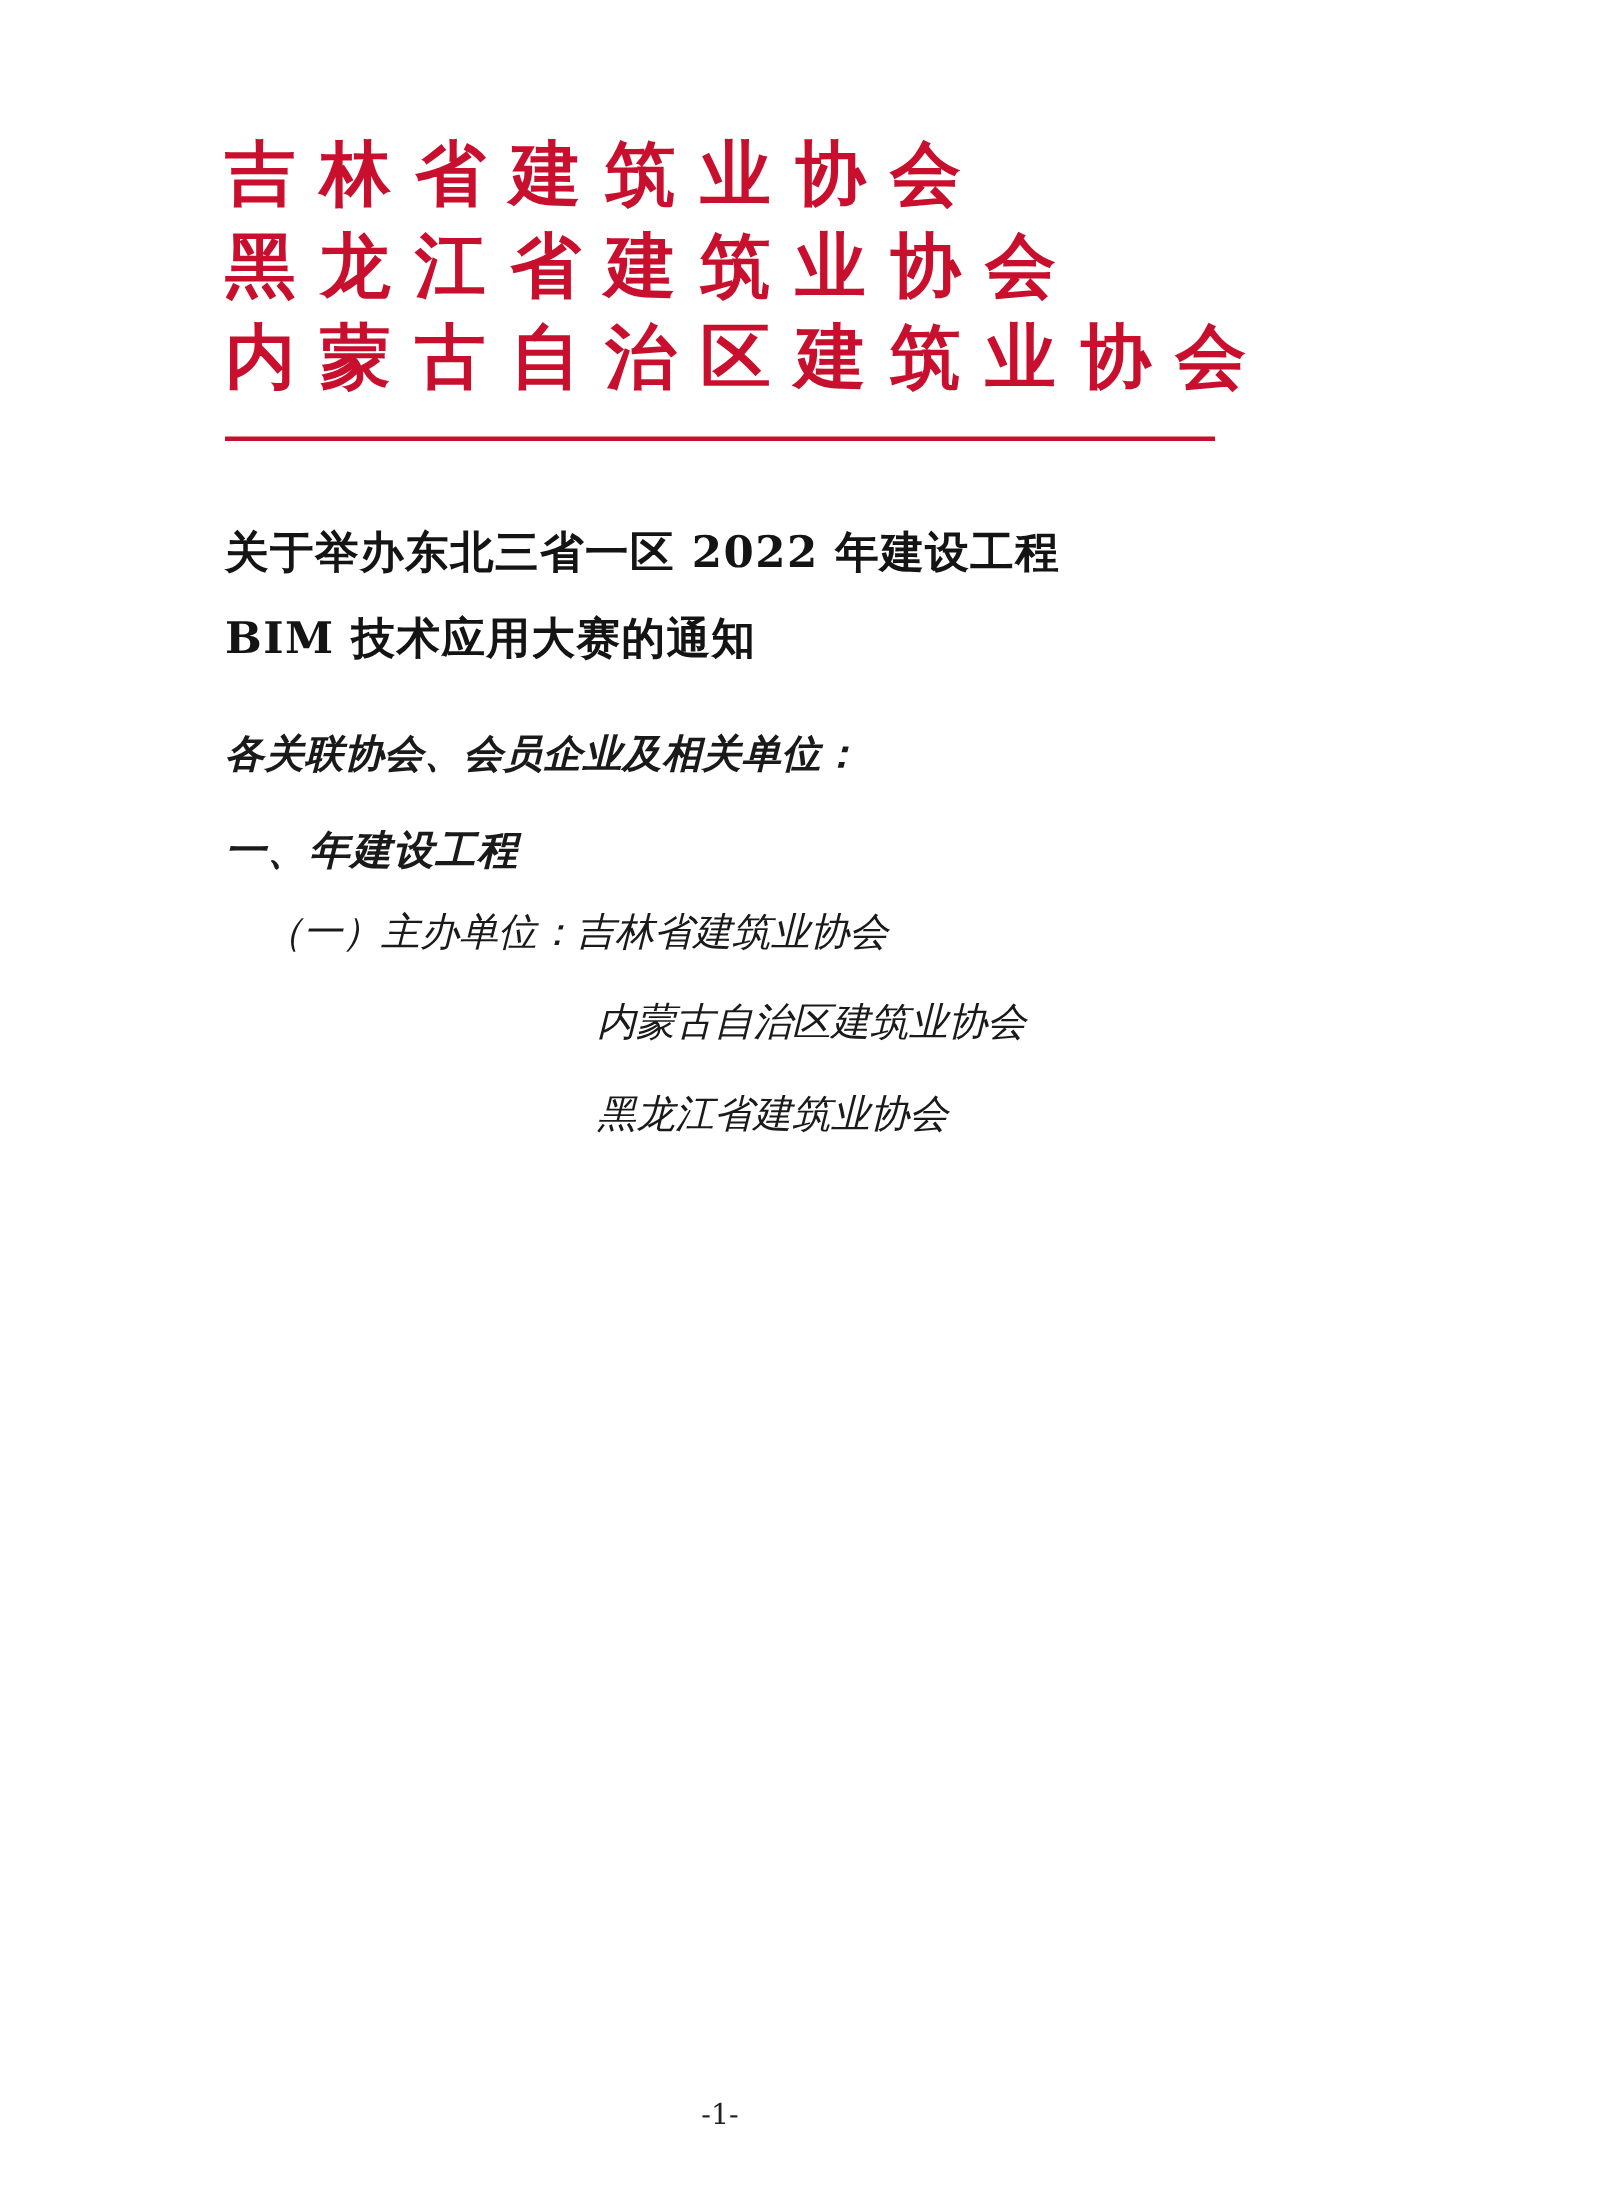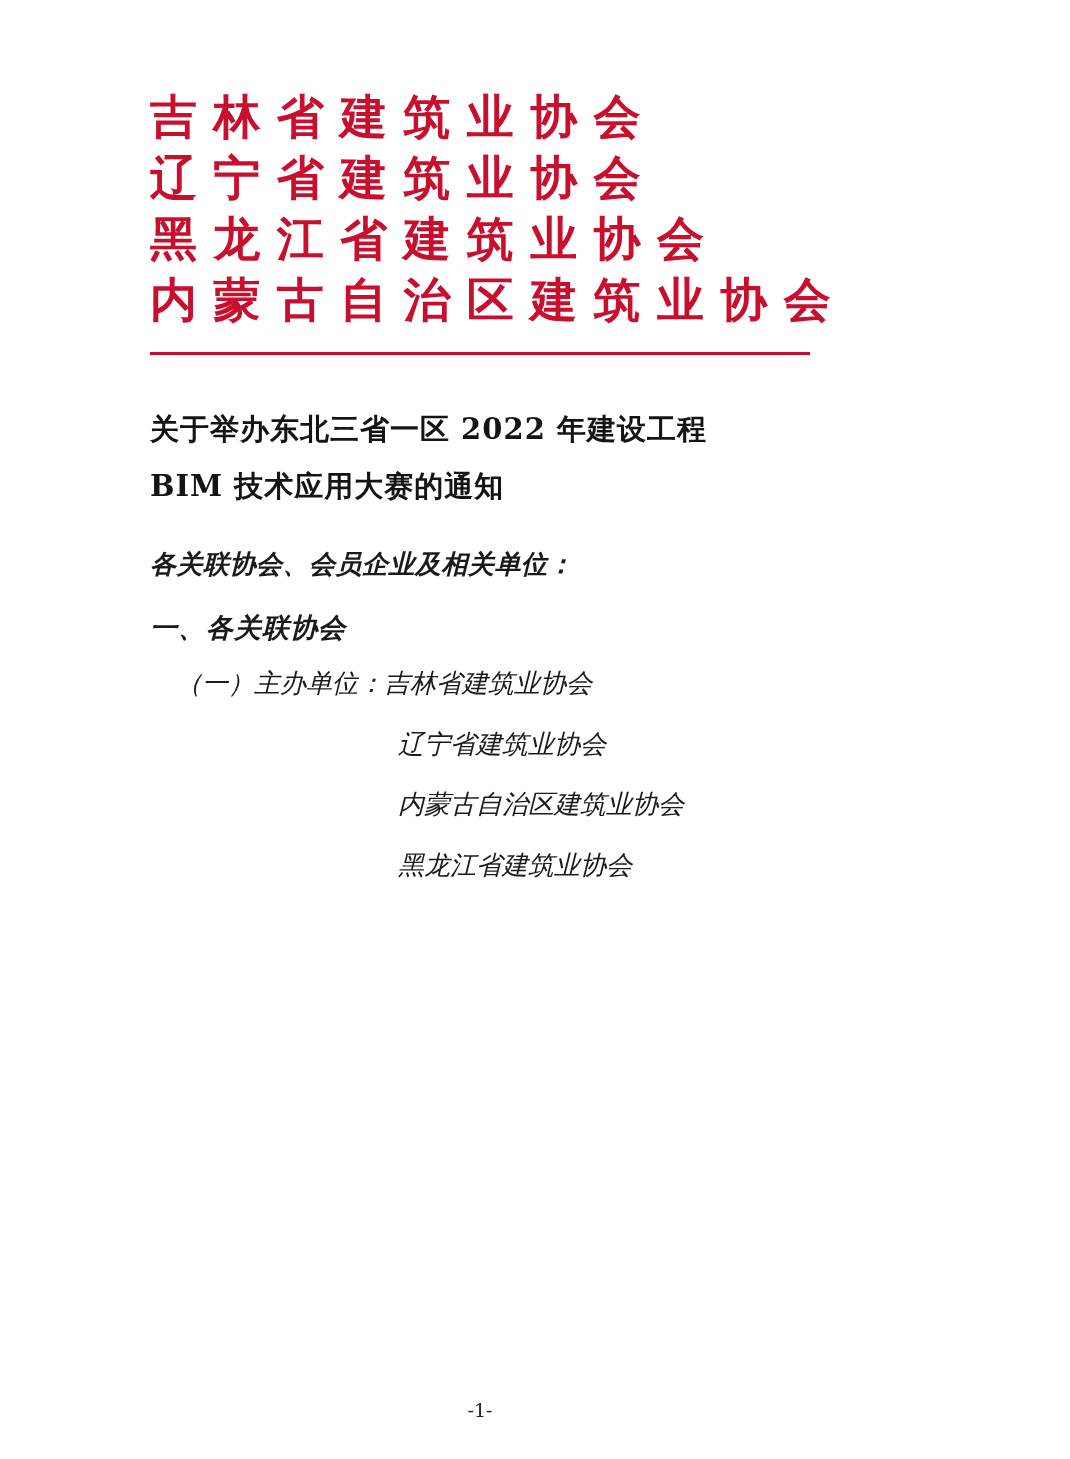--- a/index.html
+++ b/index.html
@@ -115,41 +115,39 @@
     font-family: "DejaVu Serif", "Liberation Serif", serif;
   }
 </style>
 </head>
 <body>
 
 <div class="page">
 
   <div class="letterhead">
     <div class="lh-line l1">吉 林 省 建 筑 业 协 会</div>
-    <div class="lh-line l2">辽 宁 省 建 筑 业 协 会</div>
     <div class="lh-line l3">黑 龙 江 省 建 筑 业 协 会</div>
     <div class="lh-line l4">内 蒙 古 自 治 区 建 筑 业 协 会</div>
   </div>
 
   <div class="rule"></div>
 
   <div class="doc-title">
     <span class="t-line">关于举办东北三省一区 2022 年建设工程</span>
     <span class="t-line">BIM 技术应用大赛的通知</span>
   </div>
 
   <div class="body-area">
 
     <div class="salutation">各关联协会、会员企业及相关单位：</div>
 
 
-    <div class="heading-1">一、各关联协会</div>
+    <div class="heading-1">一、年建设工程</div>
 
     <div class="sub-item">（一）主办单位：吉林省建筑业协会</div>
-    <div class="sub-sub">辽宁省建筑业协会</div>
     <div class="sub-sub">内蒙古自治区建筑业协会</div>
     <div class="sub-sub">黑龙江省建筑业协会</div>
 
   </div>
 
   <div class="page-number">-1-</div>
 
 </div>
 
 </body></html>

